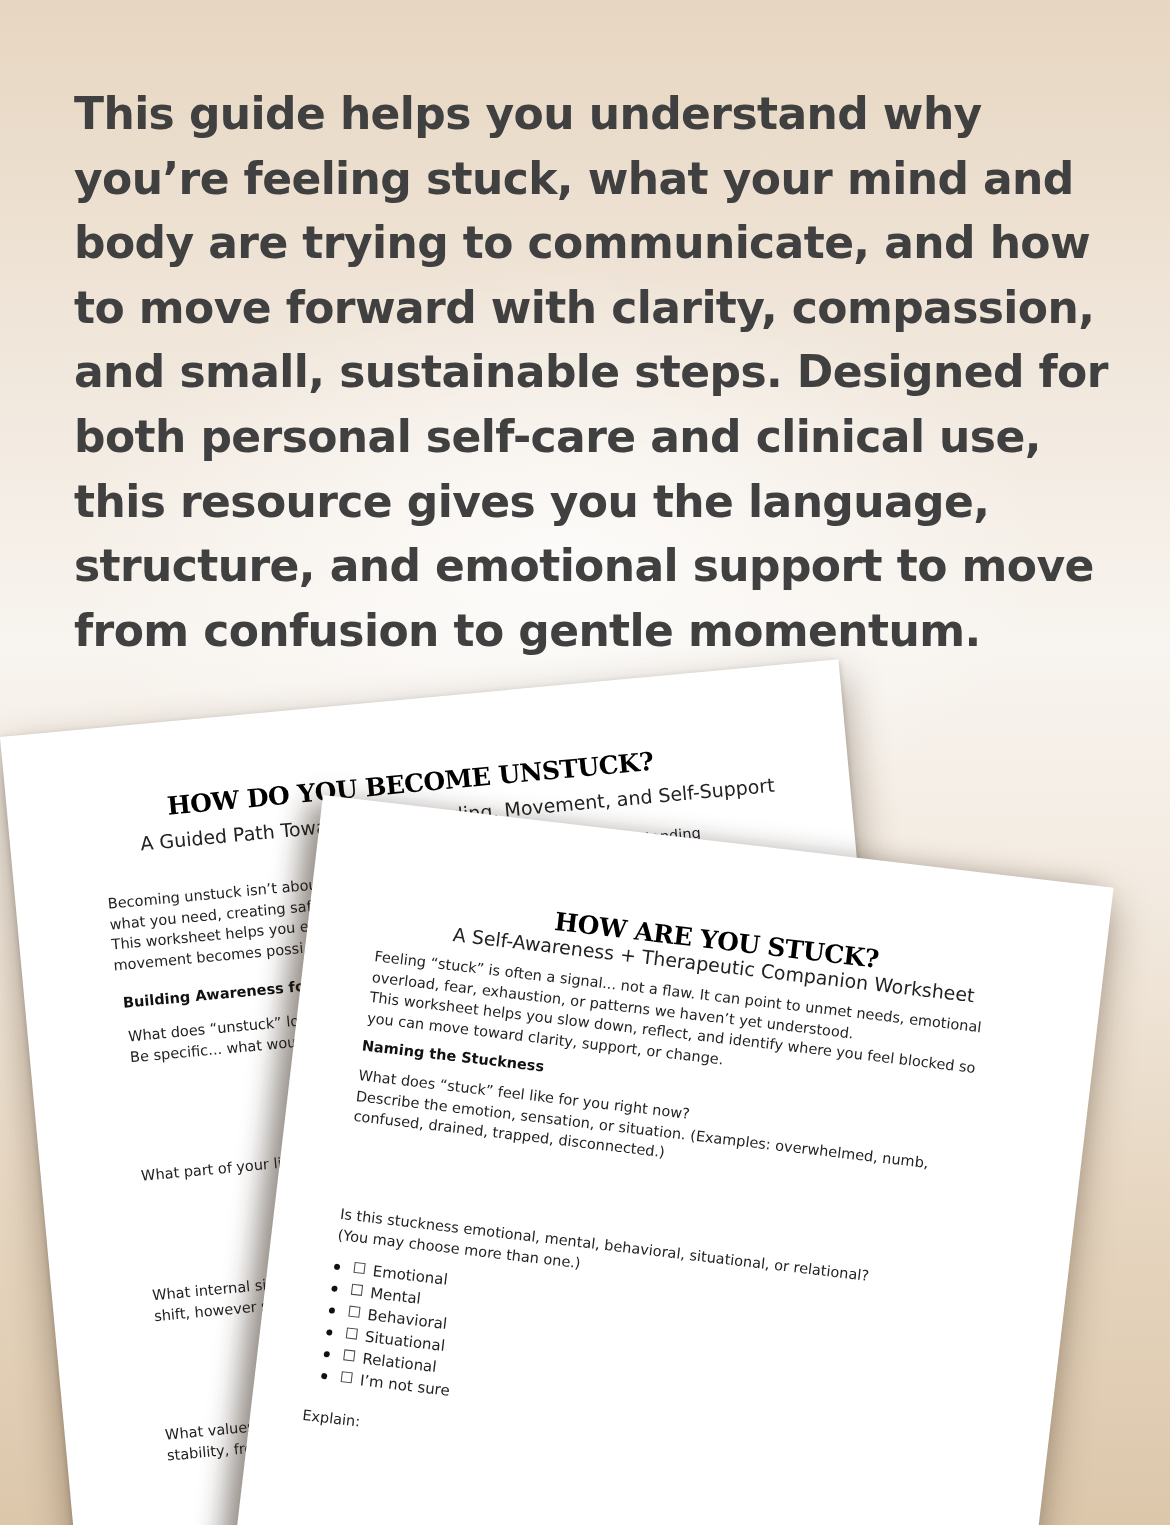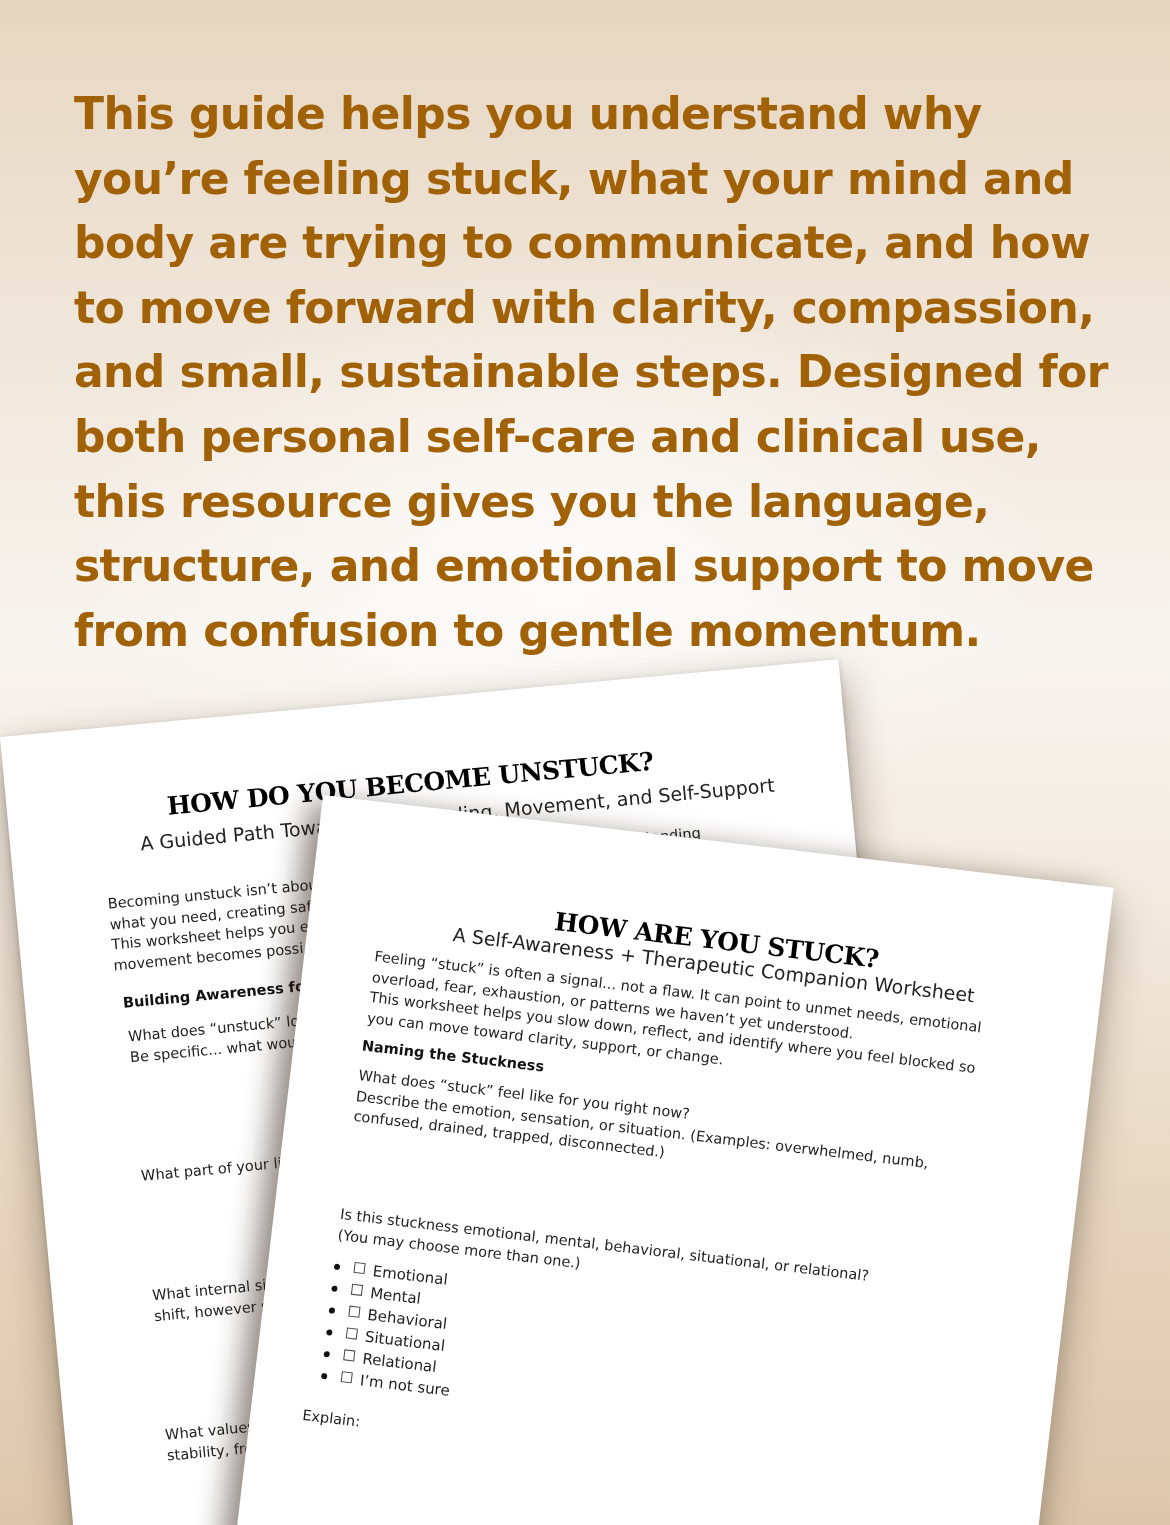--- a/index.html
+++ b/index.html
@@ -8,21 +8,21 @@
     background: linear-gradient(180deg, #e7d6c1 0%, #f0e6da 22%, #f8f4ef 42%, #f3ebe1 58%, #e6d5bf 80%, #dcc7ab 100%);
     font-family: "Liberation Sans", sans-serif;
   }
   .bg-glow {
     position: absolute; left: 0; top: 0; width: 1170px; height: 1525px;
     background: radial-gradient(ellipse 700px 420px at 560px 560px, rgba(255,255,255,0.75), rgba(255,255,255,0) 70%);
   }
   .intro {
     position: absolute; left: 74px; top: 82px; width: 1040px;
     font-family: "DejaVu Sans", sans-serif; font-weight: bold;
-    font-size: 44px; line-height: 64.6px; color: #a16207;
+    font-size: 44px; line-height: 64.6px; color: #404040;
     letter-spacing: -0.6px;
   }
   .page {
     position: absolute; background: #ffffff;
     box-shadow: 0 18px 40px rgba(60,40,20,0.45), 0 2px 6px rgba(0,0,0,0.2);
     transform-origin: 0 0;
     color: #1a1a1a;
   }
   .page-back {
     left: 0px; top: 737px; width: 842px; height: 1100px;

